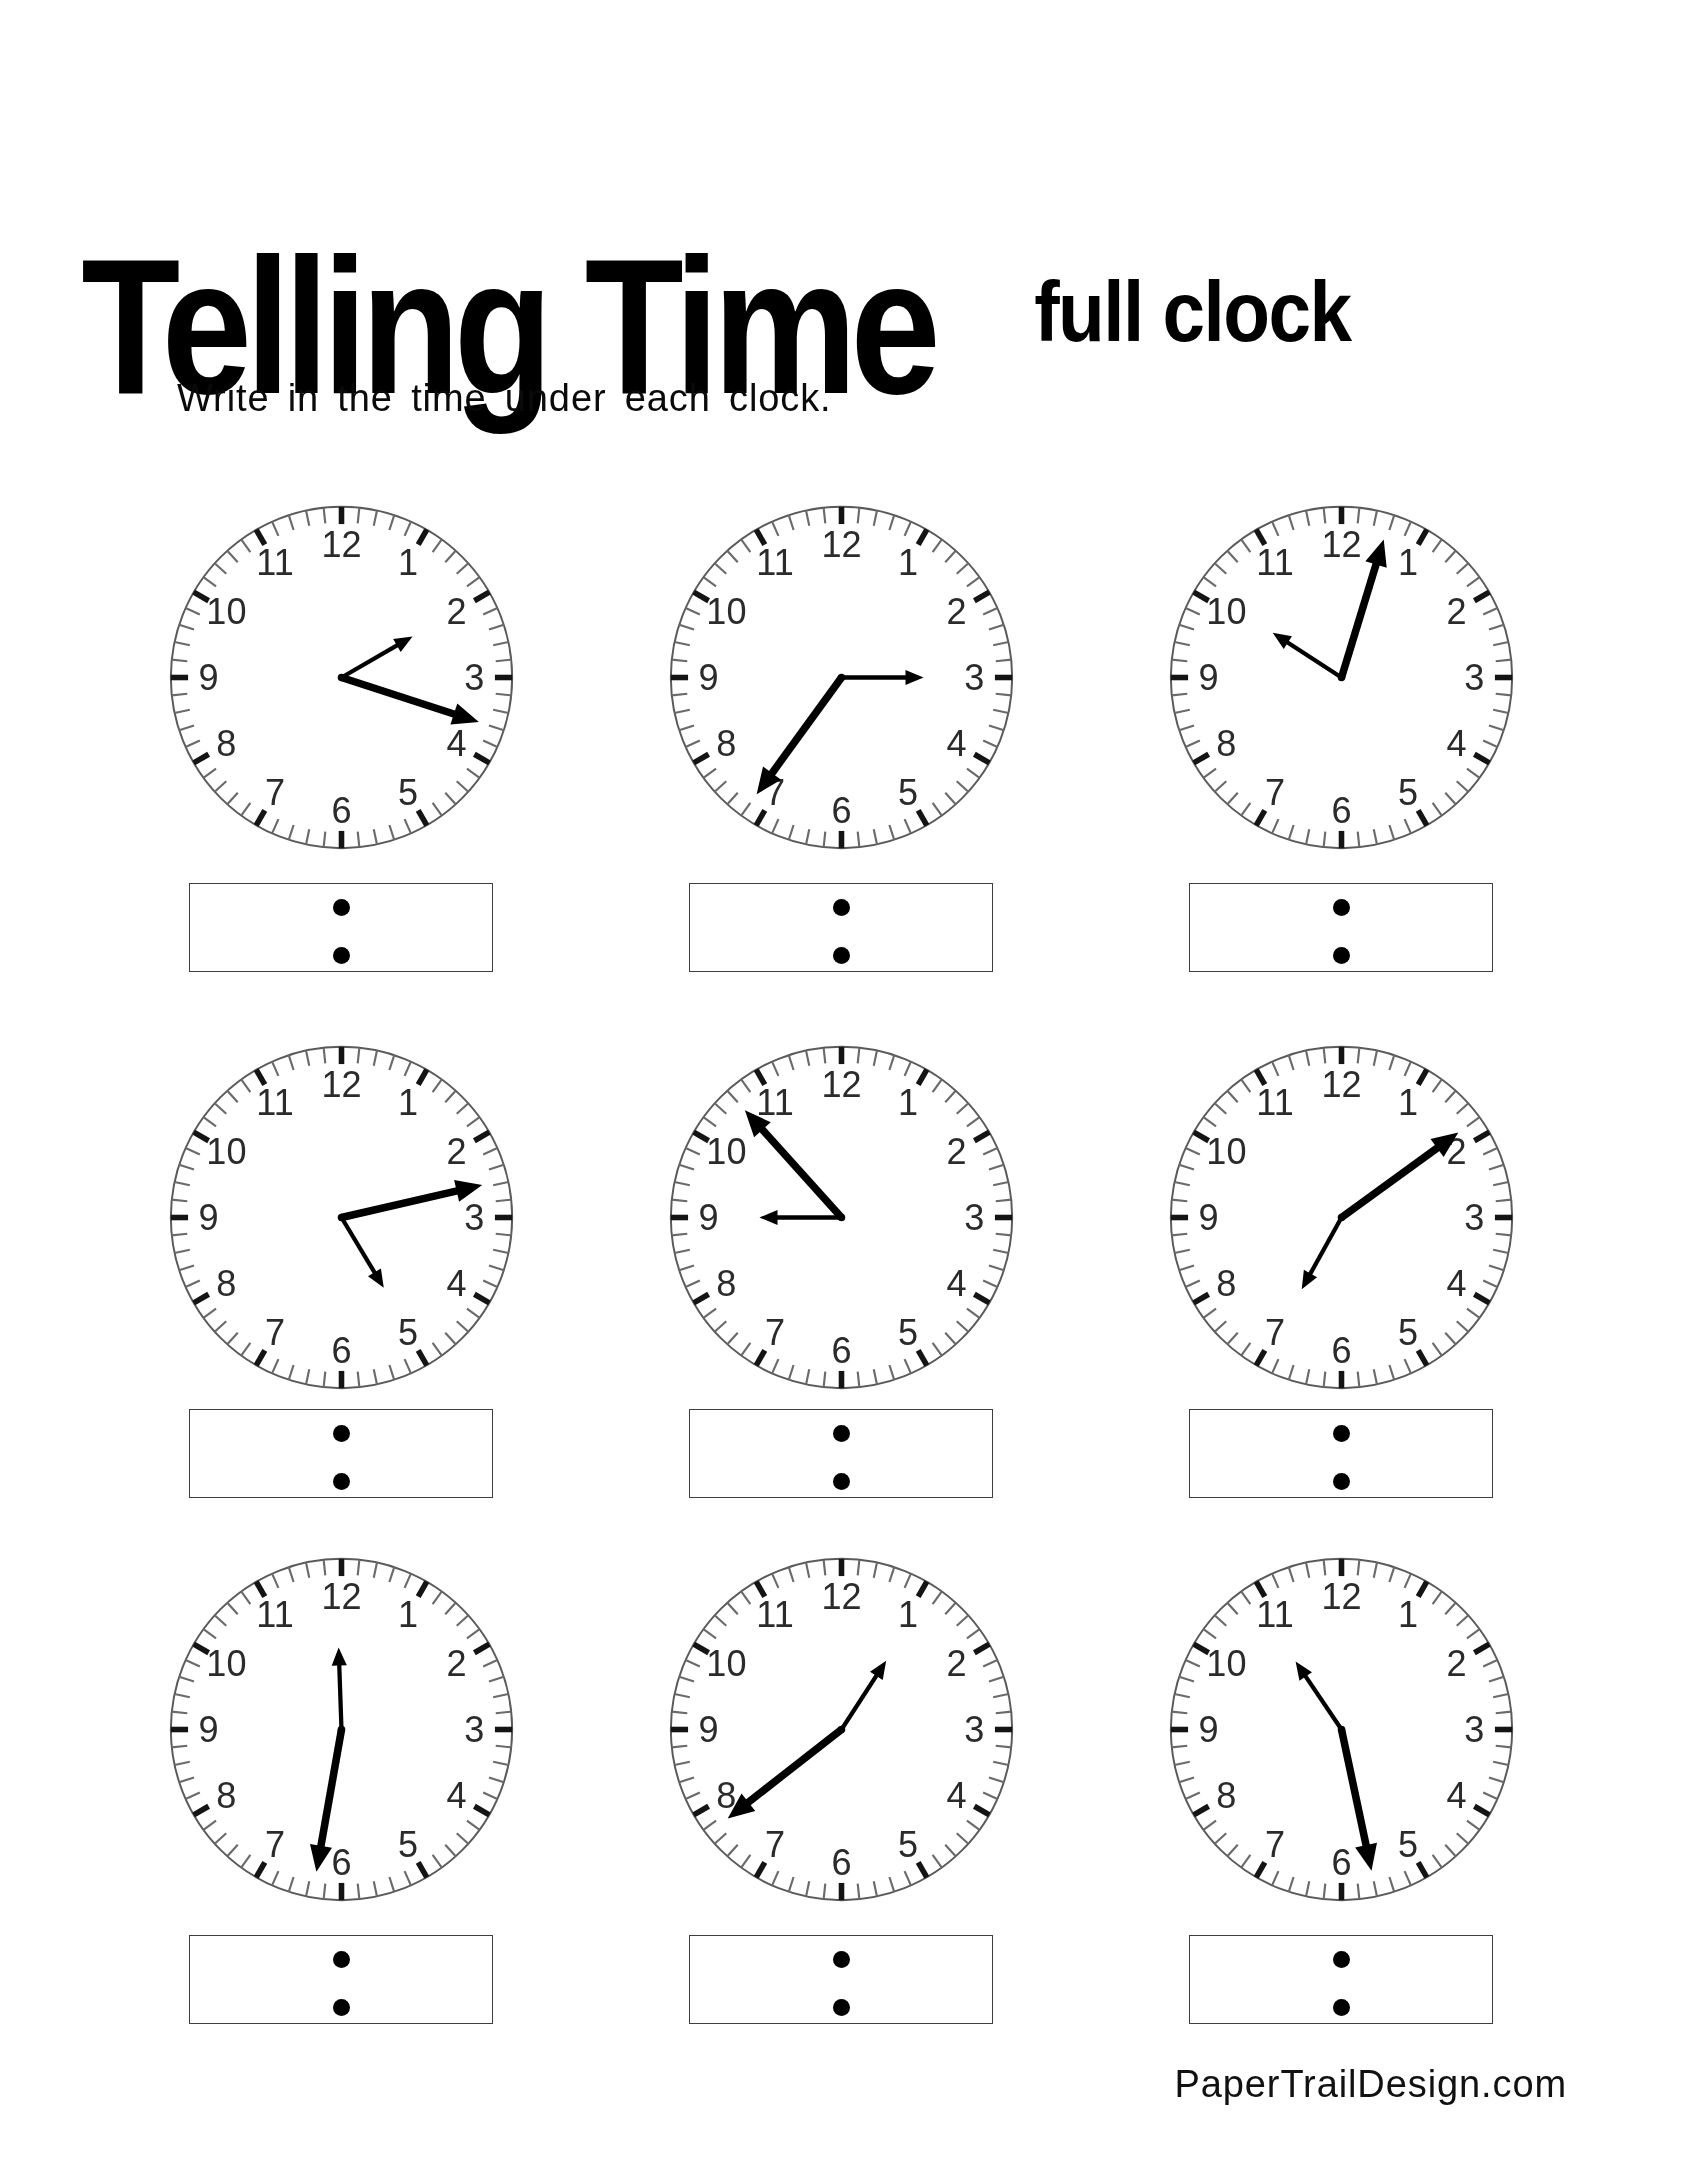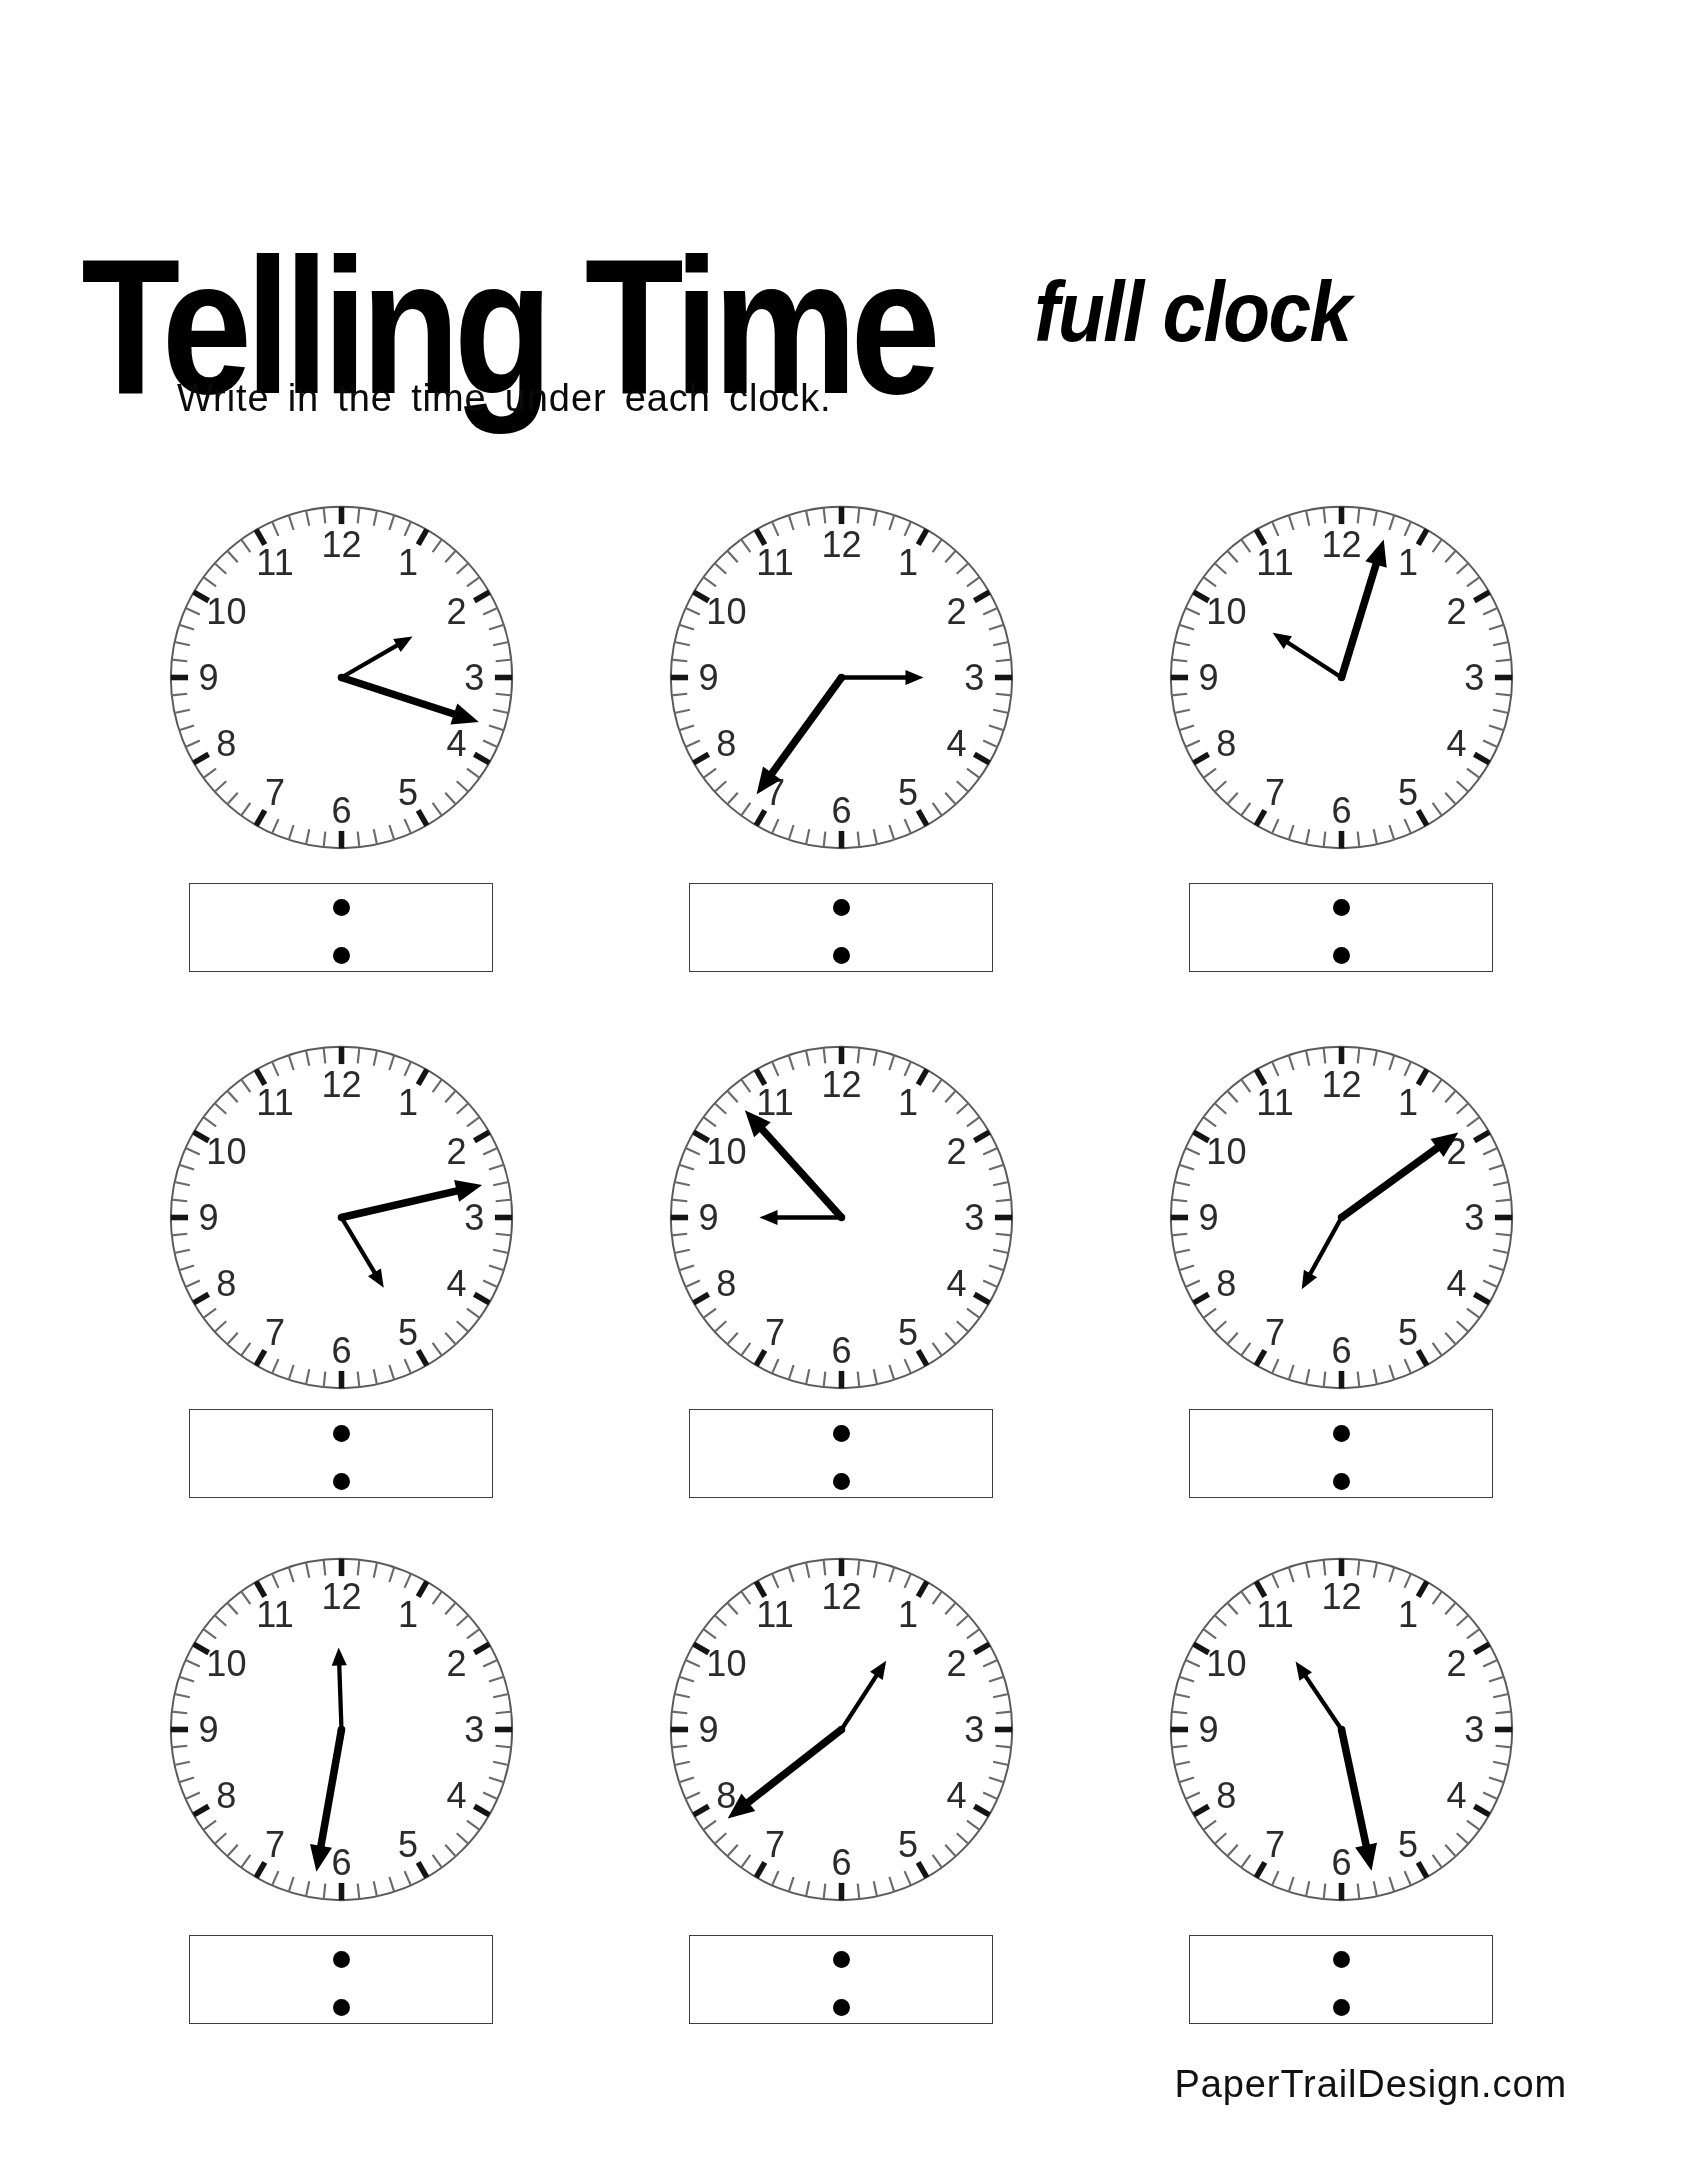--- a/index.html
+++ b/index.html
@@ -6,21 +6,21 @@
   body{width:1685px;height:2181px;position:relative;overflow:hidden;
        font-family:"Liberation Sans","DejaVu Sans",sans-serif;color:#000;}
   .page{position:absolute;inset:0;background:#fff;}
 
   
   .title{position:absolute;left:0;right:0;top:101px;
          font-size:193px;font-weight:bold;letter-spacing:-0.04em;line-height:1;
          white-space:nowrap;}
   .title .squish{display:inline-block;transform:scaleX(0.84);transform-origin:center;}
   .subtitle{position:absolute;right:335px;top:269px;font-size:85px;font-weight:bold;
-            letter-spacing:-0.02em;line-height:1;white-space:nowrap;font-style:italic;}
+            letter-spacing:-0.02em;line-height:1;white-space:nowrap;}
   .subtitle .squish{display:inline-block;transform:scaleX(0.90);transform-origin:right center;}
   .instruction{position:absolute;left:173px;top:373px;margin:4px;font-size:38px;
                letter-spacing:0.9px;word-spacing:6.8px;color:#0a0a0a;white-space:nowrap;}
 
   
   #grid{position:absolute;inset:0;}
   svg.clock{position:absolute;width:361px;height:361px;}
   .answer-box{position:absolute;width:302px;height:87px;background:#fff;
               border:1.7px solid #3f3f3f;}
   .answer-box .dot{position:absolute;left:calc(50% - 8.5px);width:17px;height:17px;

